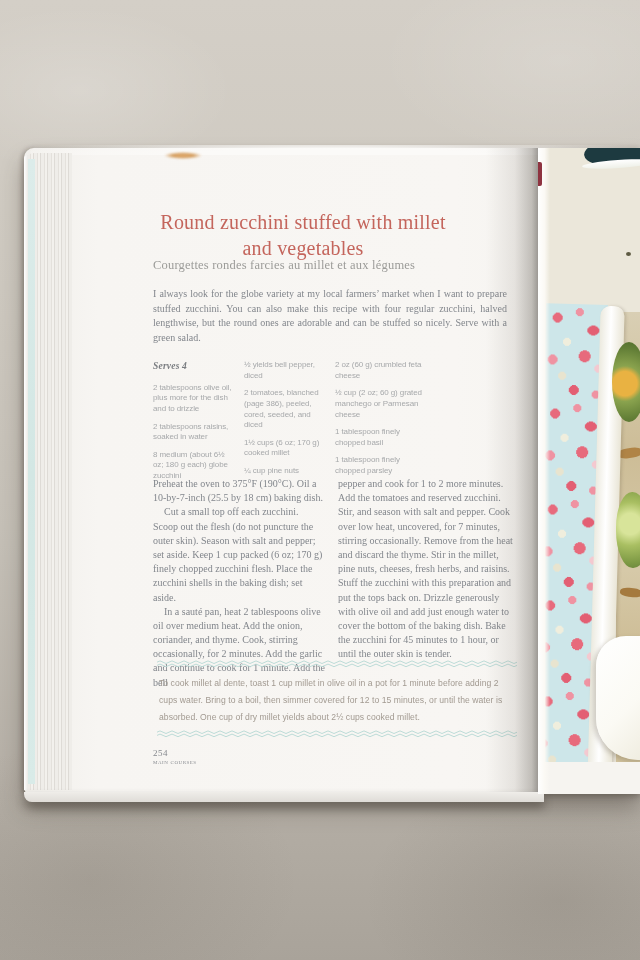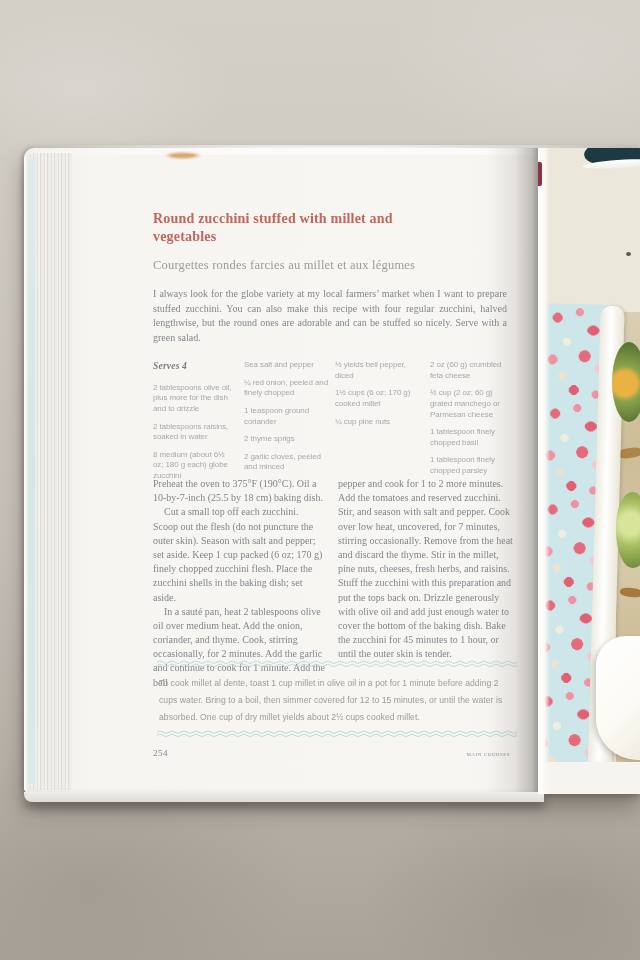--- a/index.html
+++ b/index.html
@@ -118,21 +118,21 @@
     background:linear-gradient(135deg,#ffffff 0%, #fbfaf4 60%, #efecdf 100%);
     border-radius:30px 4px 4px 42px;
     box-shadow:-3px 2px 4px rgba(90,80,60,.25);
   }
   .photo-bottom-margin { position:absolute; left:0; right:0; top:614px; height:32px; background:#f6f4f0; z-index:5; }
 
   
   .page-content { position:absolute; left:129px; top:0; width:360px; color:#84888d; }
   .recipe-title {
     position:absolute; top:62px; left:0; width:300px;
-    font-size:14px; line-height:1.28; font-weight:700; letter-spacing:.2px;
+    font-size:20px; line-height:1.28; font-weight:400; letter-spacing:.2px;text-align:center;
   }
   .recipe-subtitle {
     position:absolute; top:110px; left:0; width:356px;
     font-size:12.5px; color:#9b9b98; letter-spacing:.2px;
   }
   .recipe-intro {
     position:absolute; top:139px; left:0; width:354px;
     font-size:10px; line-height:1.45; color:#82868c; text-align:justify;
   }
   .ingredients {
@@ -154,21 +154,21 @@
   .method p.indent { text-indent:11px; }
   .tipbox { position:absolute; top:512px; left:4px; width:352px; }
   .tip-text {
     margin:7px 2px 5px 2px;
     font-family:"Liberation Sans", sans-serif; font-size:8.6px; line-height:1.95;
     color:#a29a91; letter-spacing:.05px;
   }
   svg.wave { display:block; width:352px; height:8px; overflow:visible; }
   .page-footer {
     position:absolute; top:600px; left:0; width:357px;
-    display:flex; justify-content:space-between; align-items:baseline;
+    display:flex; justify-content:space-between; align-items:baseline;flex-direction:column;
   }
   .page-number { font-size:9px; color:#85888d; letter-spacing:.5px; }
   .section-label { font-size:7px; color:#8a8d92; letter-spacing:.5px; font-variant:small-caps; }
 </style>
 </head>
 <body>
 
 <div class="table-texture"></div>
 
 <div class="book">
@@ -186,28 +186,22 @@
     <div class="recipe-intro">I always look for the globe variety at my local farmers’ market when I want to prepare stuffed zucchini. You can also make this recipe with four regular zucchini, halved lengthwise, but the round ones are adorable and can be stuffed so nicely. Serve with a green salad.</div>
 
     <div class="ingredients">
       <div>
         <div class="serves">Serves 4</div>
         <p>2 tablespoons olive oil, plus more for the dish and to drizzle</p>
         <p>2 tablespoons raisins, soaked in water</p>
         <p>8 medium (about 6½ oz; 180 g each) globe zucchini</p>
       </div>
       <div>
-        <p>Sea salt and pepper</p>
-        <p>¼ red onion, peeled and finely chopped</p>
-        <p>1 teaspoon ground coriander</p>
-        <p>2 thyme sprigs</p>
-        <p>2 garlic cloves, peeled and minced</p>
-      </div>
-      <div>
         <p>½ yields bell pepper, diced</p>
+        <p>2 tomatoes, blanched (page 386), peeled, cored, seeded, and diced</p>
         <p>1½ cups (6 oz; 170 g) cooked millet</p>
         <p>¼ cup pine nuts</p>
       </div>
       <div>
         <p>2 oz (60 g) crumbled feta cheese</p>
         <p>½ cup (2 oz; 60 g) grated manchego or Parmesan cheese</p>
         <p>1 tablespoon finely chopped basil</p>
         <p>1 tablespoon finely chopped parsley</p>
       </div>
     </div>

